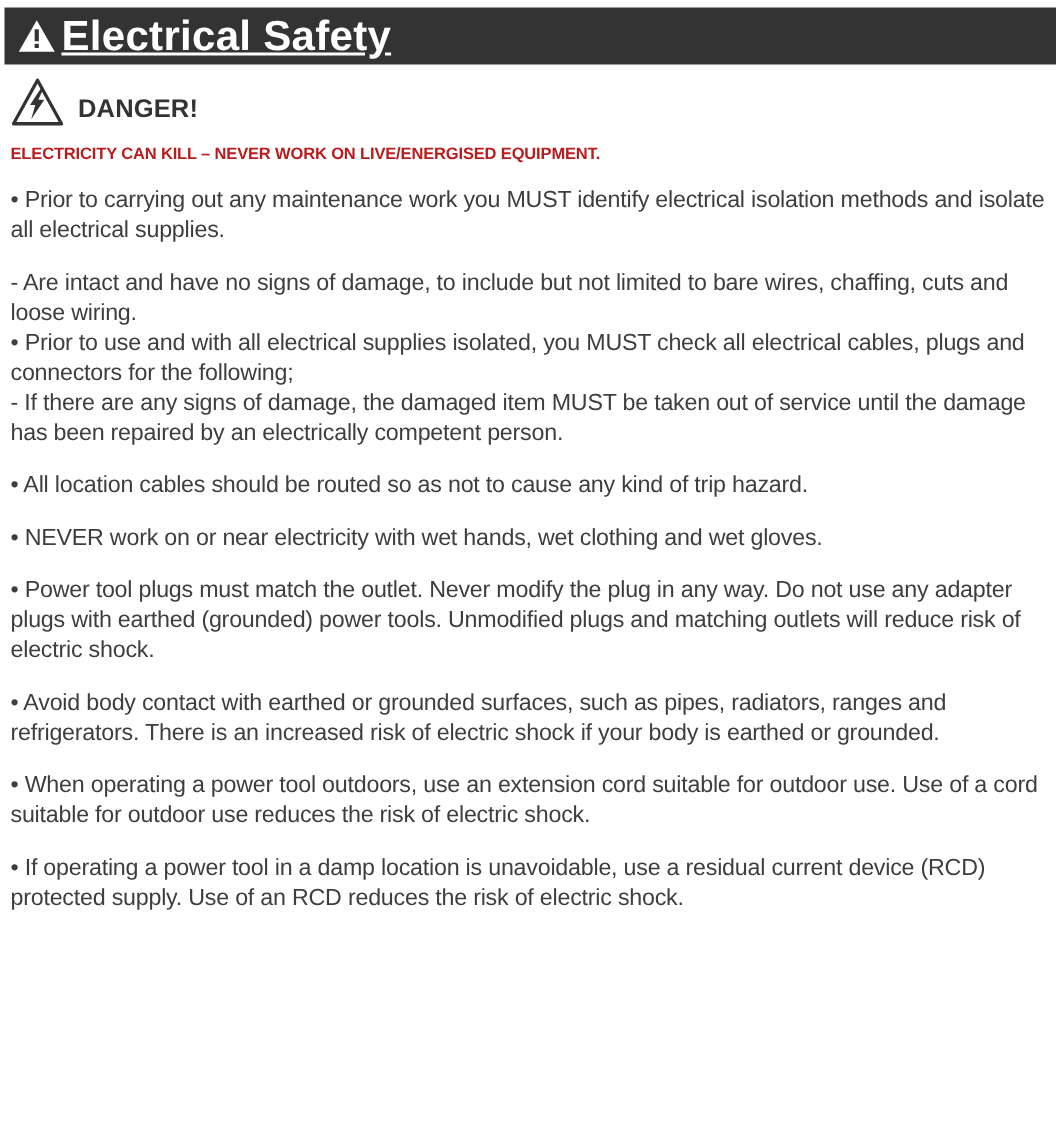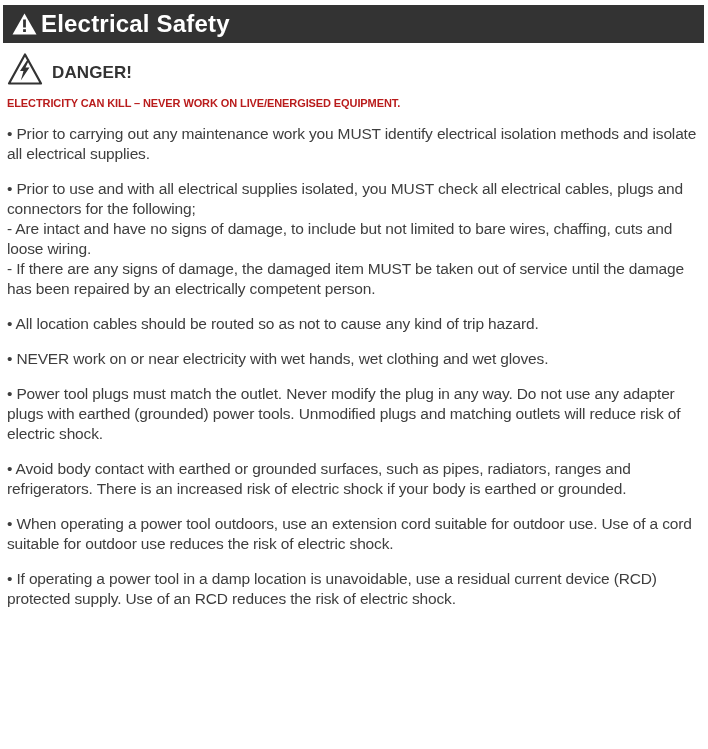--- a/index.html
+++ b/index.html
@@ -27,24 +27,25 @@
     padding-left: 9px;
     box-sizing: border-box;
   }
   .header-warn-icon {
     display: flex;
     align-items: center;
     margin-right: 4px;
   }
   .header-title {
     color: #ffffff;
-    font-size: 24px;
+    font-size: 28px;
     font-weight: bold;
     letter-spacing: 0.2px;
     white-space: nowrap;
+    text-decoration: underline;
   }
   .content {
     position: absolute;
     left: 7px;
     top: 50px;
     width: 695px;
     color: #3e3e3e;
   }
   .danger-row {
     display: flex;
@@ -109,22 +110,22 @@
       <span class="danger-label">DANGER!</span>
     </div>
 
     <p class="lead-heading">ELECTRICITY CAN KILL – NEVER WORK ON LIVE/ENERGISED EQUIPMENT.</p>
 
     <div>
         <div class="para">
           <div class="line">• Prior to carrying out any maintenance work you MUST identify electrical isolation methods and isolate all electrical supplies.</div>
         </div>
         <div class="para">
+          <div class="line">- Are intact and have no signs of damage, to include but not limited to bare wires, chaffing, cuts and loose wiring.</div>
           <div class="line">• Prior to use and with all electrical supplies isolated, you MUST check all electrical cables, plugs and connectors for the following;</div>
-          <div class="line">- Are intact and have no signs of damage, to include but not limited to bare wires, chaffing, cuts and loose wiring.</div>
           <div class="line">- If there are any signs of damage, the damaged item MUST be taken out of service until the damage has been repaired by an electrically competent person.</div>
         </div>
         <div class="para">
           <div class="line">• All location cables should be routed so as not to cause any kind of trip hazard.</div>
         </div>
         <div class="para">
           <div class="line">• NEVER work on or near electricity with wet hands, wet clothing and wet gloves.</div>
         </div>
         <div class="para">
           <div class="line">• Power tool plugs must match the outlet. Never modify the plug in any way. Do not use any adapter plugs with earthed (grounded) power tools. Unmodified plugs and matching outlets will reduce risk of electric shock.</div>

